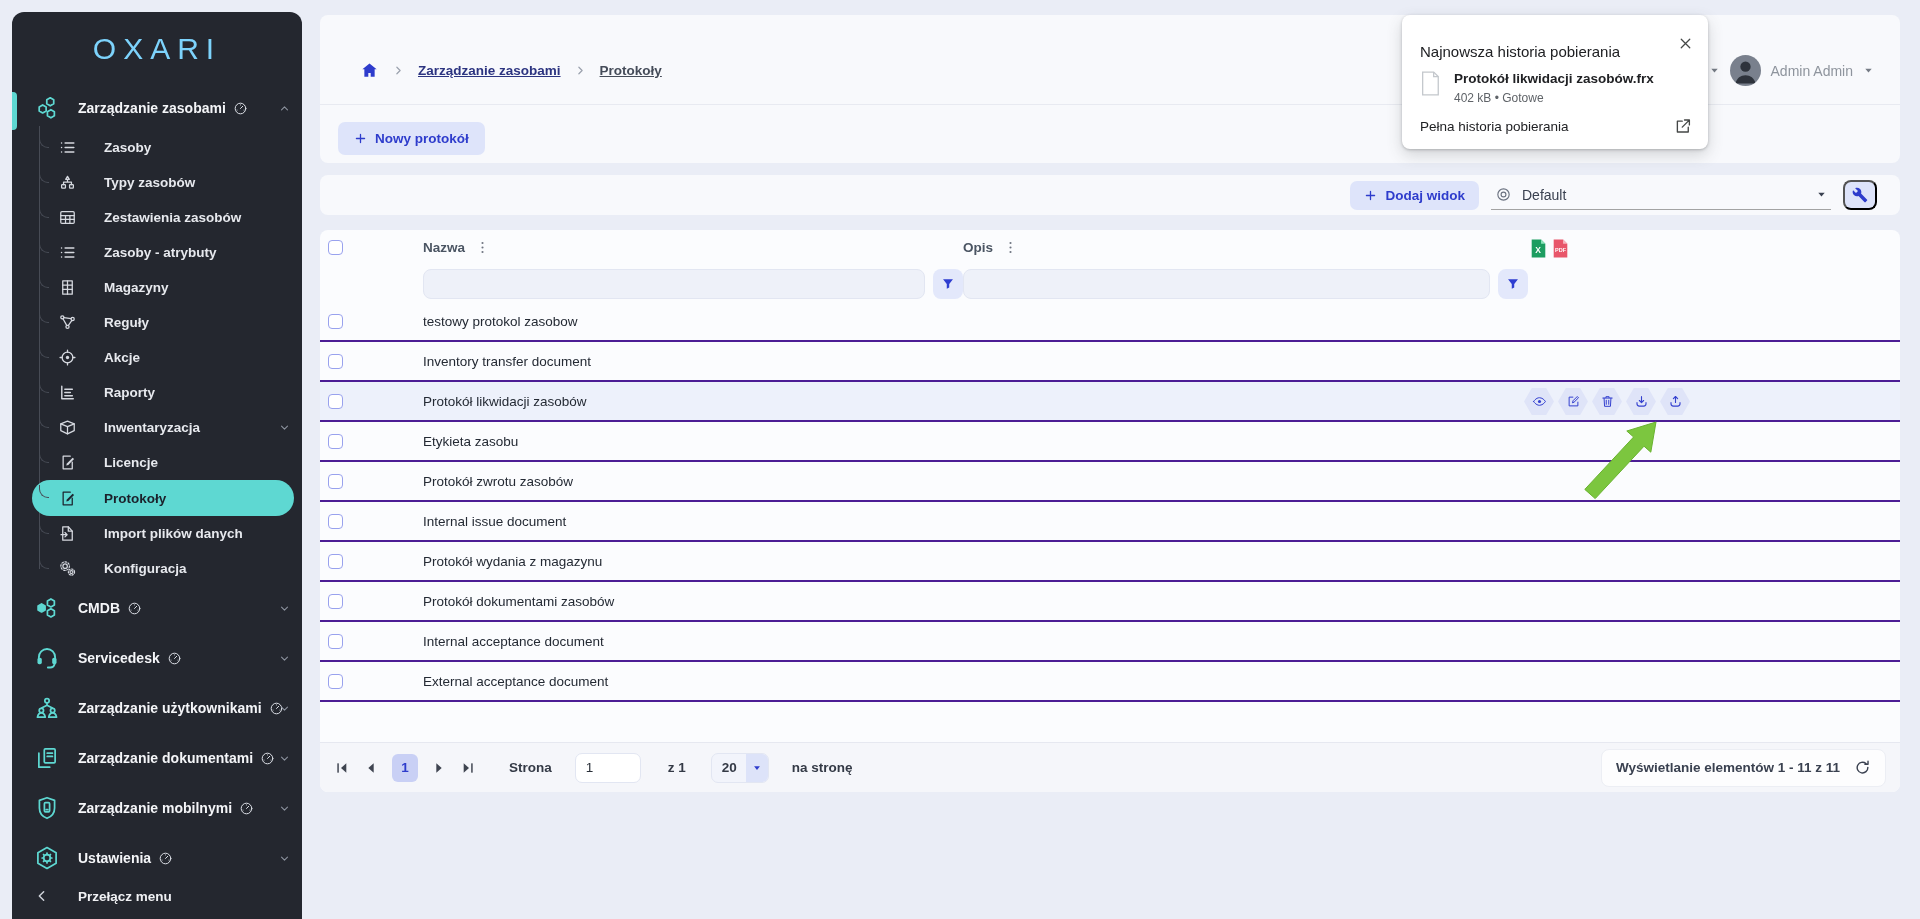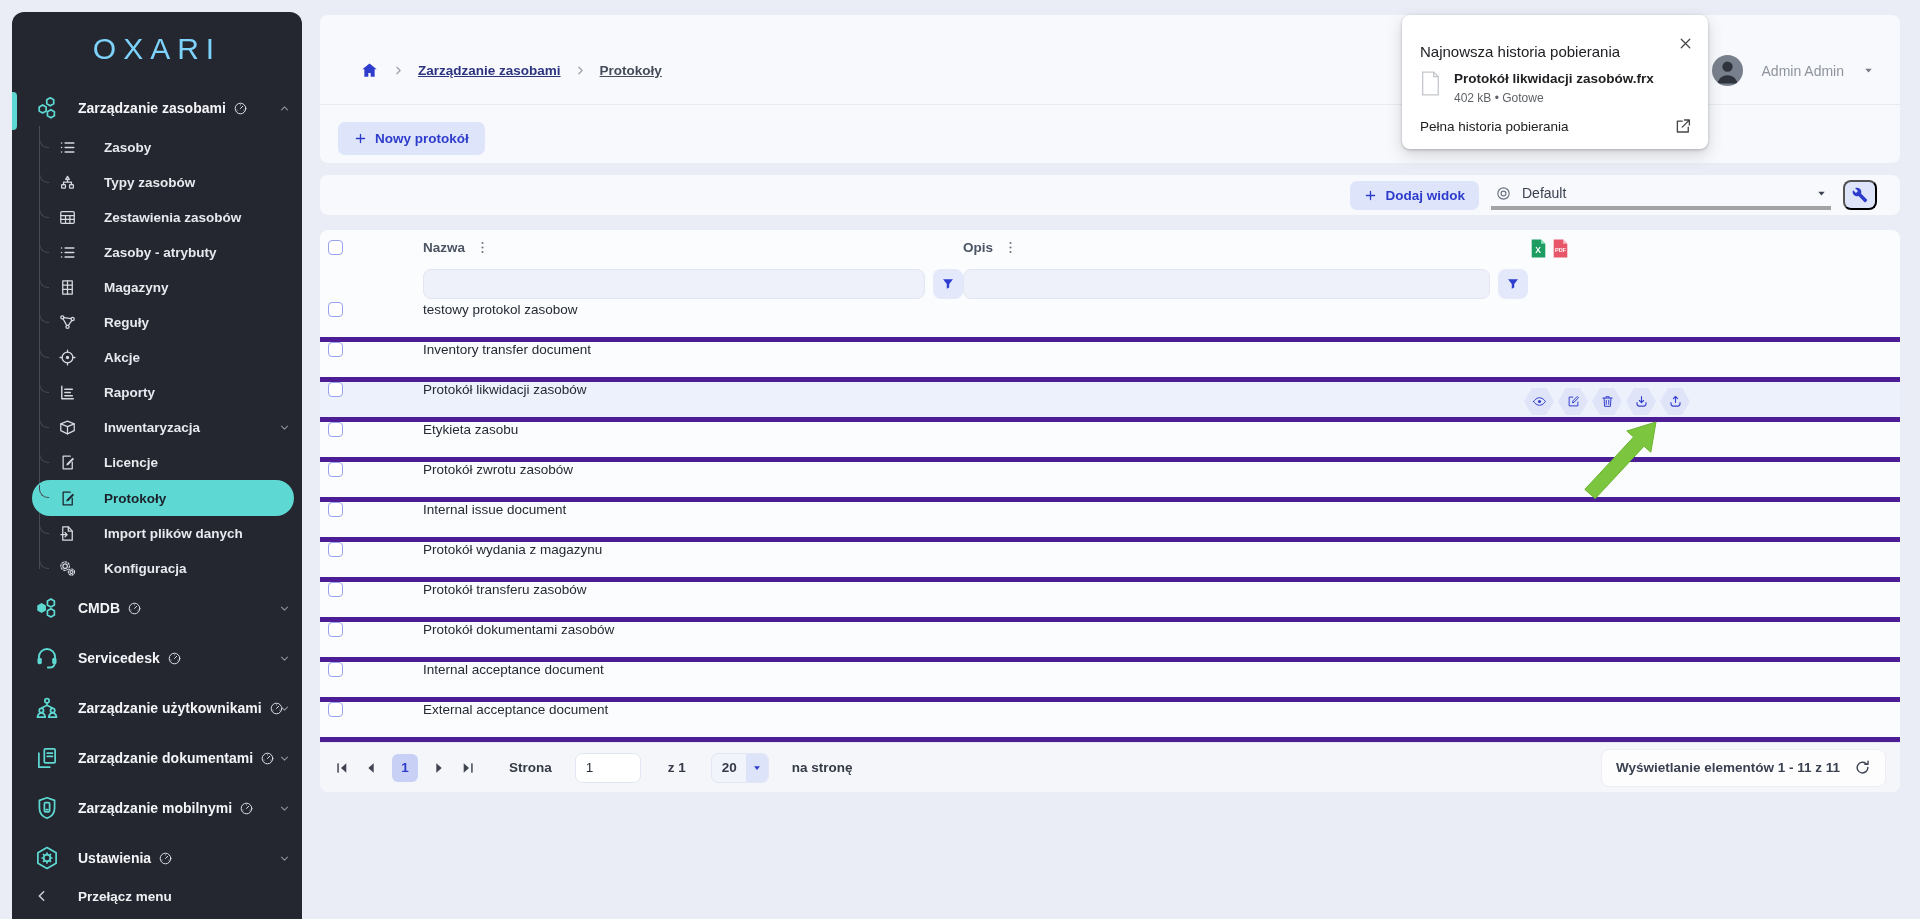--- a/index.html
+++ b/index.html
@@ -41,29 +41,29 @@
 
 .crumbs{position:absolute;left:40px;top:46px;display:flex;align-items:center;gap:13px;font-size:13.5px;font-weight:700}
 .home-ic{width:19px;height:19px;color:#2e3ccc;cursor:pointer}
 .crumb-sep{width:13px;height:13px;color:#9aa1ad}
 .crumb-a{color:#2c3480;text-decoration:underline;cursor:pointer}
 .crumb-b{color:#454c59;text-decoration:underline;cursor:pointer}
 .hr{position:absolute;top:89px;left:0;right:0;height:1px;background:#e8eaf1}
 .btn{display:flex;align-items:center;gap:8px;background:#dee4fa;color:#2e3ccc;font-size:13.5px;font-weight:700;border-radius:7px;cursor:pointer;border:none}
 .btn .plus{width:13px;height:13px}
 .btn-new{position:absolute;left:18px;top:107px;height:33px;padding:16px 16px}
-.user{position:absolute;right:26px;top:40px;display:flex;align-items:center;gap:19px}
+.user{position:absolute;right:26px;top:40px;display:flex;align-items:center;gap:10px}
 .caret-sm{width:11px;height:11px;color:#757b85;cursor:pointer}
 .avatar{width:31px;height:31px;border-radius:50%;background:#79808d;overflow:hidden;cursor:pointer}
 .user-name{font-size:14px;color:#8e949d;white-space:nowrap}
 
 
 .toolbar-right{position:absolute;right:23px;top:5px;height:30px;display:flex;align-items:center;gap:12px}
 .btn-add{height:29px;padding:0 14px}
-.view-select{display:flex;align-items:center;gap:10px;width:340px;height:30px;border-bottom:4px solid #a3a3a3;padding:0 4px;cursor:pointer}
+.view-select{display:flex;align-items:center;gap:10px;width:340px;height:30px;border-bottom:1px solid #a3a3a3;padding:0 4px;cursor:pointer}
 .views-ic{width:17px;height:17px;color:#6b7280}
 .view-label{flex:1;font-size:14px;color:#3a4150}
 .caret-fill{width:11px;height:11px;color:#3a4150}
 .btn-wrench{width:34px;height:30px;border-radius:8px;background:#dee4fa;color:#2e3ccc;display:grid;place-items:center;cursor:pointer}
 .btn-wrench .icon{width:16px;height:16px}
 
 
 .thead{position:absolute;top:0;left:0;right:0;height:36px}
 .checkbox{width:15px;height:15px;border:1.5px solid #99a2ee;border-radius:4px;background:#fff;cursor:pointer;flex:none}
 .cb-all{position:absolute;left:8px;top:10px}
@@ -72,21 +72,21 @@
 .dots{width:15px;height:15px;color:#6e7480;cursor:pointer}
 .export{position:absolute;top:8px;width:17px;height:21px;cursor:pointer}
 .export-xls{left:1210px}.export-pdf{left:1232px}
 .tfilters{position:absolute;top:36px;left:0;right:0;height:36px}
 .flt{position:absolute;top:3px;height:30px;background:#eef1f9;border:1px solid #e2e6f2;border-radius:8px;font:13.5px "Liberation Sans",sans-serif;color:#2a3039;padding:0 10px;outline:none}
 .flt-name{left:103px;width:502px}.flt-desc{left:643px;width:527px}
 .funnel{position:absolute;top:3px;width:30px;height:30px;background:#e3e8fb;border-radius:8px;color:#2f3ed1;display:grid;place-items:center;cursor:pointer}
 .funnel .icon{width:14px;height:14px}
 .fn1{left:613px}.fn2{left:1178px}
 .rows{position:absolute;top:72px;left:0;right:0}
-.trow{height:40px;display:flex;align-items:flex-start;border-bottom:5px solid #4c1d95;position:relative;cursor:pointer}
+.trow{height:40px;display:flex;align-items:center;border-bottom:2px solid #4c1d95;position:relative;cursor:pointer}
 .trow .checkbox{margin-left:8px}
 .cell-name{margin-left:80px;font-size:13.5px;color:#242a34;font-weight:500;white-space:nowrap}
 .trow.hl{background:#edf1fb}
 .row-actions{position:absolute;left:1204px;top:6px;display:flex;gap:4px}
 .hexbtn{width:30px;height:27px;background:#dfe4f8;clip-path:polygon(26% 0,74% 0,100% 50%,74% 100%,26% 100%,0 50%);display:grid;place-items:center;color:#3440cf;cursor:pointer}
 .hexbtn .icon{width:15px;height:15px}
 .green-arrow{position:absolute;left:1262px;top:186px;width:80px;height:86px;pointer-events:none}
 
 
 .tfoot{position:absolute;left:0;right:0;bottom:0;height:50px;background:#f5f6fa;border-top:1px solid #e6e8f0;border-radius:0 0 8px 8px;display:flex;align-items:center;padding:0 14px}
@@ -636,24 +636,20 @@
           <span class="checkbox"></span>
           <span class="cell-name">Protokół zwrotu zasobów</span>
         </div>
         <div class="trow">
           <span class="checkbox"></span>
           <span class="cell-name">Internal issue document</span>
         </div>
         <div class="trow">
           <span class="checkbox"></span>
           <span class="cell-name">Protokół wydania z magazynu</span>
-        </div>
-        <div class="trow">
-          <span class="checkbox"></span>
-          <span class="cell-name">Protokół transferu zasobów</span>
         </div>
         <div class="trow">
           <span class="checkbox"></span>
           <span class="cell-name">Protokół dokumentami zasobów</span>
         </div>
         <div class="trow">
           <span class="checkbox"></span>
           <span class="cell-name">Internal acceptance document</span>
         </div>
         <div class="trow">

